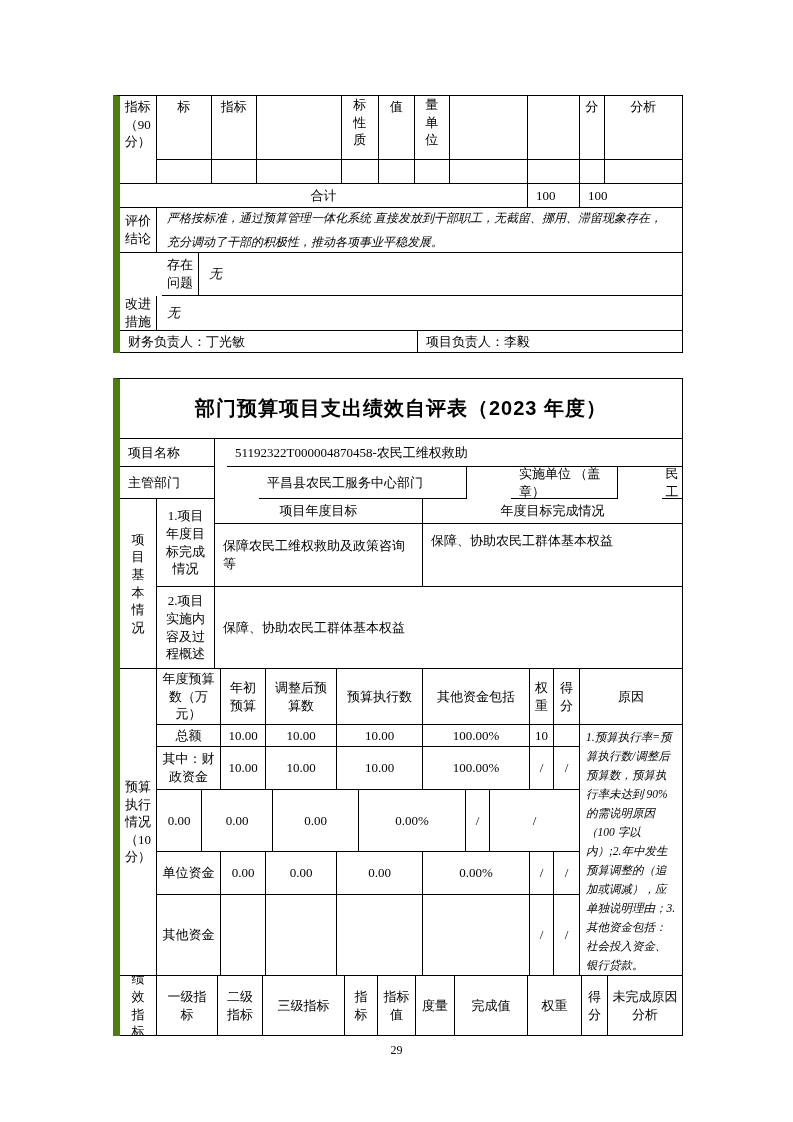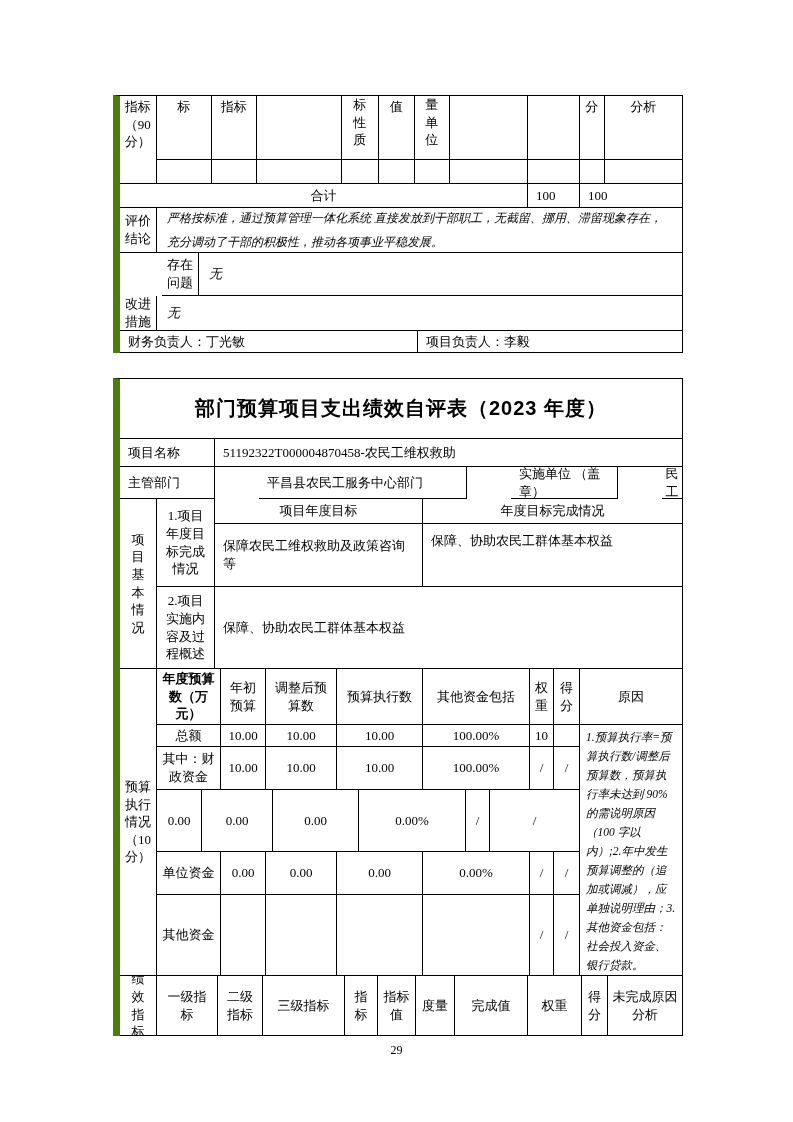--- a/index.html
+++ b/index.html
@@ -87,21 +87,21 @@
       <div class="c l" style="width:265px;">项目负责人：李毅</div>
     </div>
   </div>
 
   <div class="tbl" id="table2">
 
     <div class="fr" style="height:60px;">
       <div class="c title" style="flex:1;">部门预算项目支出绩效自评表（2023 年度）</div>
     </div>
 
-    <div class="fr" style="height:28px;">
+    <div class="fr" style="height:28px;gap:12px;">
       <div class="c l" style="width:95px;">项目名称</div>
       <div class="c l" style="flex:1;">51192322T000004870458-农民工维权救助</div>
     </div>
 
     <div class="fr" style="height:32px;gap:44px;">
       <div class="c l" style="width:95px;">主管部门</div>
       <div class="c l" style="width:208px;">平昌县农民工服务中心部门</div>
       <div class="c l" style="width:107px;">实施单位 （盖章）</div>
       <div class="c" style="flex:1;">平昌县农民工服务中心</div>
     </div>
@@ -127,21 +127,21 @@
           <div class="c l" style="flex:1;">保障、协助农民工群体基本权益</div>
         </div>
       </div>
     </div>
 
     <div class="fr" style="height:307px;">
       <div class="c" style="width:37px;padding:0 2px;">预算执行情况（10 分）</div>
       <div class="st" style="flex:1;">
 
         <div class="fr" style="height:67px;">
-          <div class="c" style="width:64px;font-weight:bold;">年度预算数（万元）</div>
+          <div class="c" style="width:64px;">年度预算数（万元）</div>
           <div class="c" style="width:45px;">年初预算</div>
           <div class="c" style="width:71px;">调整后预算数</div>
           <div class="c" style="width:86px;">预算执行数</div>
           <div class="c" style="width:107px;">其他资金包括</div>
           <div class="c narrow4" style="width:24px;">权重</div>
           <div class="c narrow4" style="width:26px;">得分</div>
           <div class="c" style="flex:1;">原因</div>
         </div>
 
         <div class="fr" style="flex:1;">

